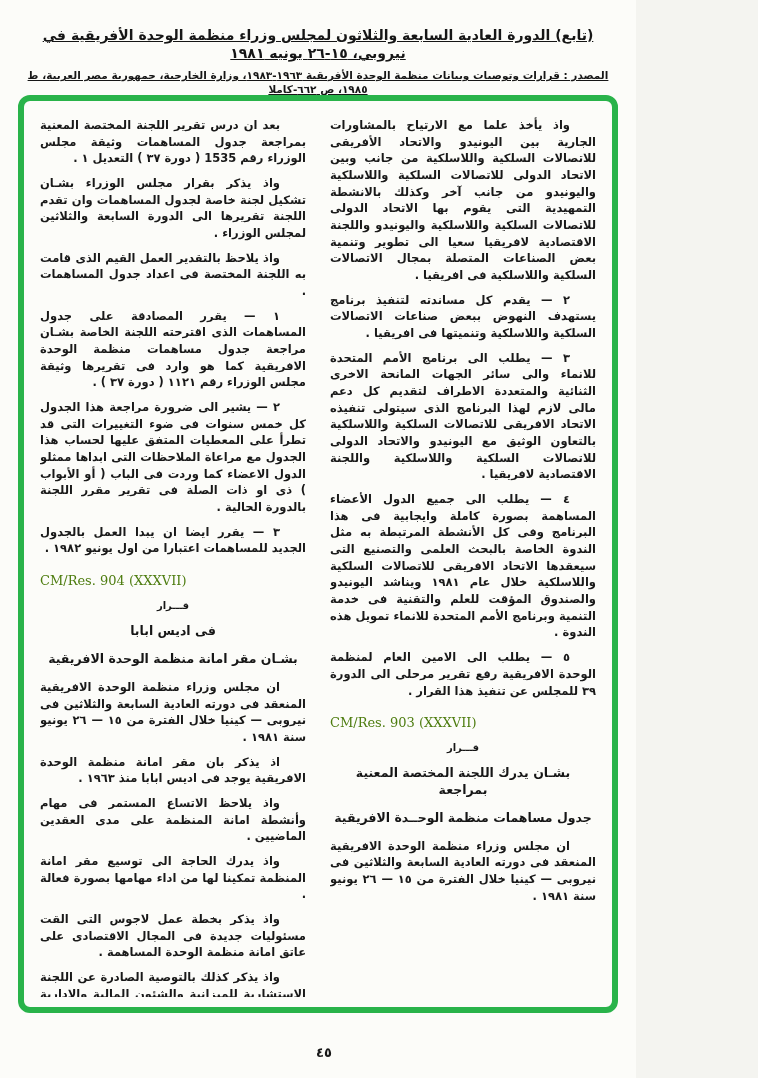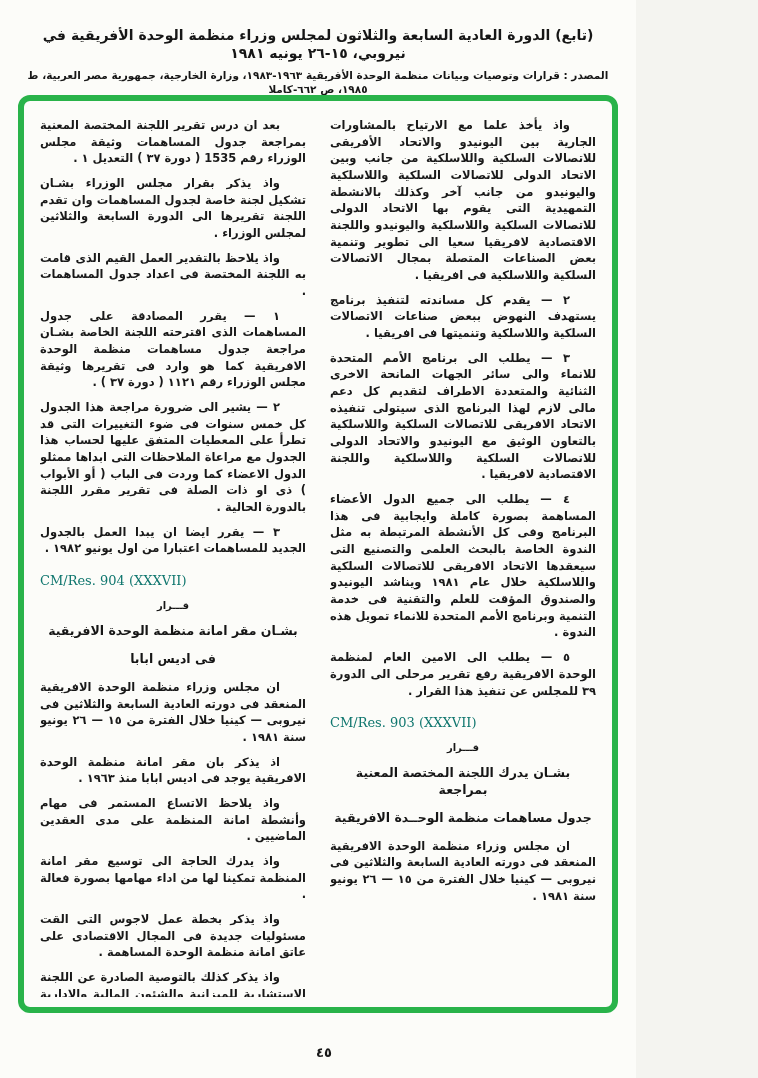--- a/index.html
+++ b/index.html
@@ -8,20 +8,21 @@
     background:#f4f4f0;
     font-family:"DejaVu Sans", sans-serif;
     -webkit-font-smoothing:antialiased;
   }
   .page{
     position:relative;
     width:636px;height:1078px;
     background:#fcfcf9;
     color:#161616;
     overflow:hidden;
+    text-decoration:underline;
   }
   
   .doc-header{
     direction:rtl;
     text-align:center;
     padding-top:26px;
   }
   .doc-header .title{
     font-size:14px;
     font-weight:bold;
@@ -69,21 +70,21 @@
     text-indent:26px;
     color:#191919;
   }
   .cm-ref{
     direction:ltr;
     text-align:left;
     font-family:"DejaVu Serif", serif;
     font-weight:normal;
     font-size:13px;
     margin:16px 0 12px 0;
-    color:#0f766e;
+    color:#4d7c0f;
   }
   .decree-heading{
     text-align:center;
     font-size:10px;
     font-weight:bold;
     margin:6px 0 12px 0;
     letter-spacing:1px;
   }
   .decree-subtitle{
     text-align:center;
@@ -131,22 +132,22 @@
 
       <div class="col">
         <p>بعد ان درس تقرير اللجنة المختصة المعنية بمراجعة جدول المساهمات وثيقة مجلس الوزراء رقم 1535 ( دورة ٣٧ ) التعديل ١ .</p>
         <p>واذ يذكر بقرار مجلس الوزراء بشـان تشكيل لجنة خاصة لجدول المساهمات وان تقدم اللجنة تقريرها الى الدورة السابعة والثلاثين لمجلس الوزراء .</p>
         <p>واذ يلاحظ بالتقدير العمل القيم الذى قامت به اللجنة المختصة فى اعداد جدول المساهمات .</p>
         <p>١ — يقرر المصادقة على جدول المساهمات الذى اقترحته اللجنة الخاصة بشـان مراجعة جدول مساهمات منظمة الوحدة الافريقية كما هو وارد فى تقريرها وثيقة مجلس الوزراء رقم ١١٢١ ( دورة ٣٧ ) .</p>
         <p>٢ — يشير الى ضرورة مراجعة هذا الجدول كل خمس سنوات فى ضوء التغييرات التى قد تطرأ على المعطيات المتفق عليها لحساب هذا الجدول مع مراعاة الملاحظات التى ابداها ممثلو الدول الاعضاء كما وردت فى الباب ( أو الأبواب ) ذى او ذات الصلة فى تقرير مقرر اللجنة بالدورة الحالية .</p>
         <p>٣ — يقرر ايضا ان يبدا العمل بالجدول الجديد للمساهمات اعتبارا من اول يونيو ١٩٨٢ .</p>
         <div class="cm-ref">CM/Res. 904 (XXXVII)</div>
         <div class="decree-heading">قـــرار</div>
+        <div class="decree-subtitle">فى اديس ابابا</div>
         <div class="decree-subtitle">بشـان مقر امانة منظمة الوحدة الافريقية</div>
-        <div class="decree-subtitle">فى اديس ابابا</div>
         <p>ان مجلس وزراء منظمة الوحدة الافريقية المنعقد فى دورته العادية السابعة والثلاثين فى نيروبى — كينيا خلال الفترة من ١٥ — ٢٦ يونيو سنة ١٩٨١ .</p>
         <p>اذ يذكر بان مقر امانة منظمة الوحدة الافريقية يوجد فى اديس ابابا منذ ١٩٦٣ .</p>
         <p>واذ يلاحظ الاتساع المستمر فى مهام وأنشطة امانة المنظمة على مدى العقدين الماضيين .</p>
         <p>واذ يدرك الحاجة الى توسيع مقر امانة المنظمة تمكينا لها من اداء مهامها بصورة فعالة .</p>
         <p>واذ يذكر بخطة عمل لاجوس التى القت مسئوليات جديدة فى المجال الاقتصادى على عاتق امانة منظمة الوحدة المساهمة .</p>
         <p>واذ يذكر كذلك بالتوصية الصادرة عن اللجنة الاستشارية للميزانية والشئون المالية والادارية بشان توسيع مقر امانة منظمة الوحدة الافريقية لاقامة قاعات المؤتمرات وتزويدها بالتجهيزات اللازمة .</p>
       </div>
 
     </div>
   </div>

